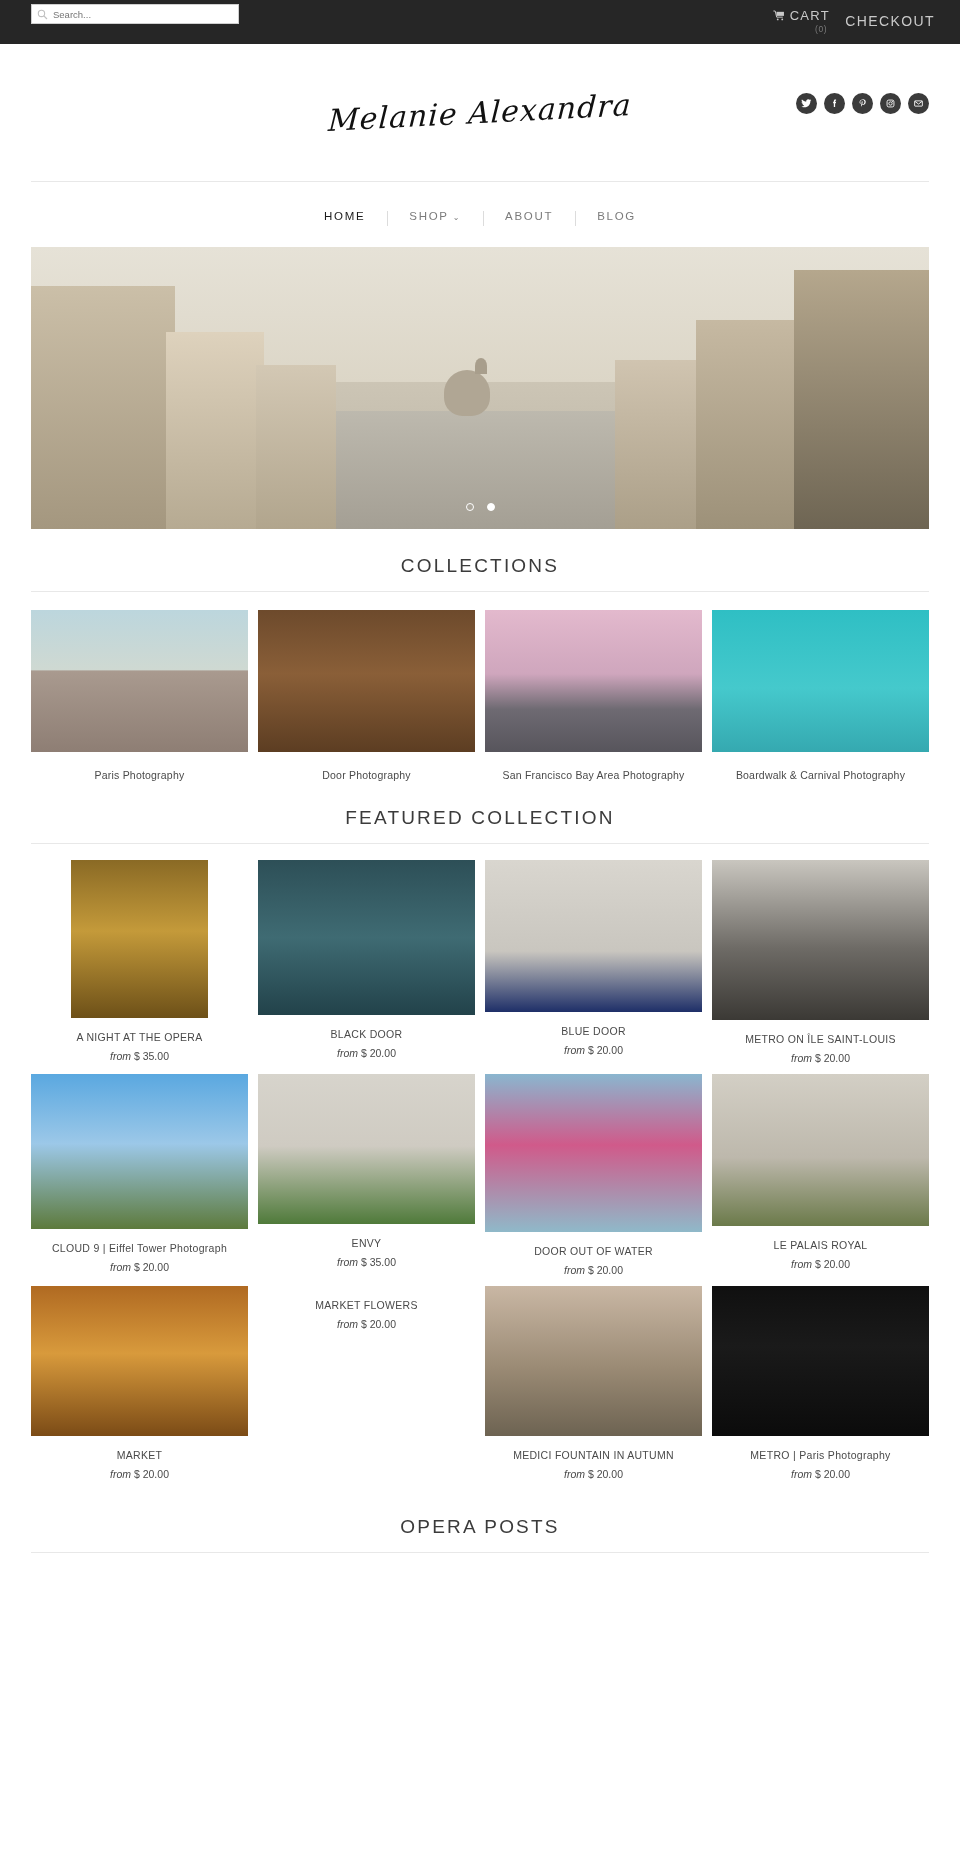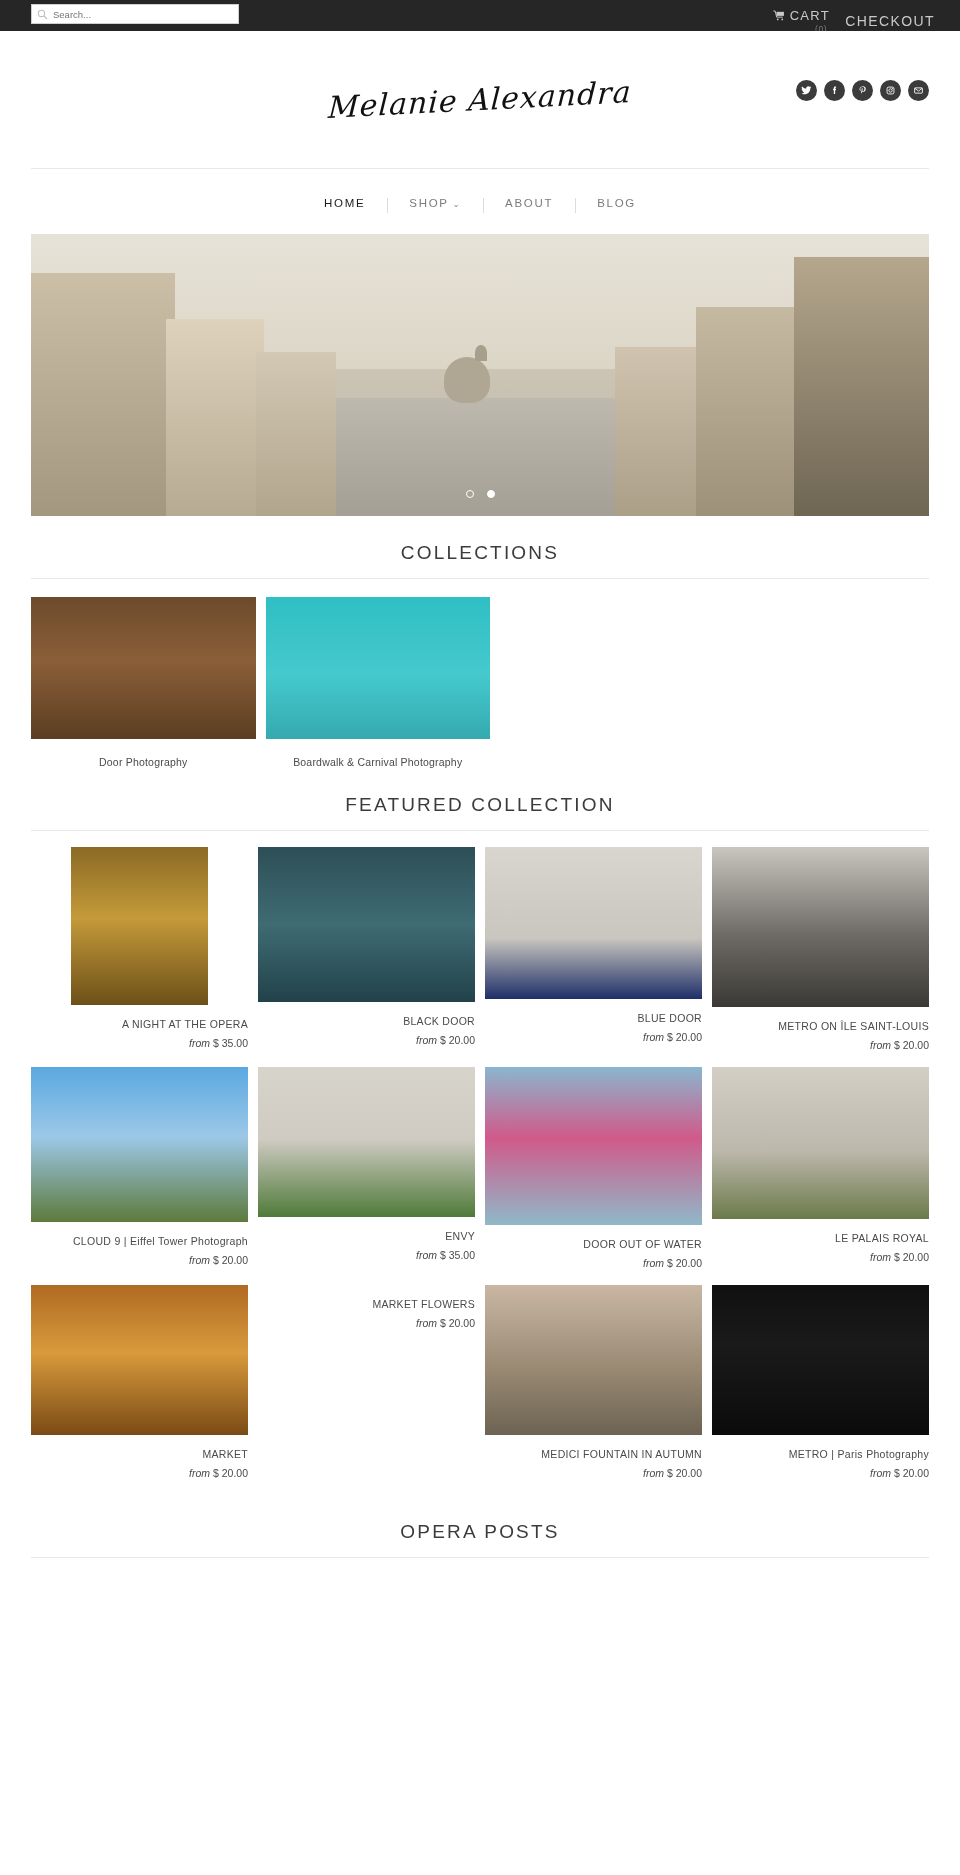--- a/index.html
+++ b/index.html
@@ -6,21 +6,21 @@
   html, body {
     width: 960px;
     background: #ffffff;
     font-family: "Liberation Sans", sans-serif;
     color: #3d3d3d;
   }
   body { width: 960px; height: 1875px; overflow: hidden; position: relative; }
 
   
   .topbar {
-    height: 31px;
+    height: 44px;
     background: #262626;
     position: relative;
     display: flex;
     align-items: center;
     padding-left: 32px;
   }
   .search-wrap {
     position: absolute;
     left: 31px; top: 4px;
     width: 208px; height: 20px;
@@ -168,21 +168,21 @@
     padding-top: 17px; letter-spacing: .2px;
   }
 
   
   .grid {
     display: grid;
     grid-template-columns: repeat(4, 1fr);
     gap: 0px 10px;
     margin: 16px 31px 0;
   }
-  .prod { text-align: right; padding-bottom: 16px; }
+  .prod { text-align: center; padding-bottom: 10px; }
   .prod-img { width: 100%; display:block; }
   .prod-title {
     font-size: 10.5px; color: #4a4a4a; letter-spacing: .3px;
     padding-top: 13px;
   }
   .prod-price {
     font-size: 10.5px; color: #4a4a4a; padding-top: 7px;
   }
   .prod-price i { font-style: italic; }
 
@@ -282,22 +282,30 @@
   <div class="hero-dots" id="hero-dots">
       <span class="dot"></span>
       <span class="dot on"></span>
     </div>
 </div>
 
 <h2 class="section-title">COLLECTIONS</h2>
 <div class="rule"></div>
 <div class="collections" id="collections">
     <div class="coll">
+      <div class="coll-img" style="background: linear-gradient(rgb(188, 214, 221) 0%, rgb(207, 217, 210) 42%, rgb(169, 154, 143) 43%, rgb(142, 126, 116) 100%);"></div>
+      <div class="coll-cap">Paris Photography</div>
+    </div>
+    <div class="coll">
       <div class="coll-img" style="background: linear-gradient(rgb(109, 74, 44) 0%, rgb(138, 95, 56) 45%, rgb(92, 61, 34) 100%);"></div>
       <div class="coll-cap">Door Photography</div>
+    </div>
+    <div class="coll">
+      <div class="coll-img" style="background: linear-gradient(rgb(227, 185, 205) 0%, rgb(207, 166, 189) 45%, rgb(110, 106, 114) 70%, rgb(87, 85, 92) 100%);"></div>
+      <div class="coll-cap">San Francisco Bay Area Photography</div>
     </div>
     <div class="coll">
       <div class="coll-img" style="background: linear-gradient(rgb(47, 191, 196) 0%, rgb(69, 201, 204) 55%, rgb(53, 169, 176) 100%);"></div>
       <div class="coll-cap">Boardwalk &amp; Carnival Photography</div>
     </div>
   </div>
 
 <h2 class="section-title">FEATURED COLLECTION</h2>
 <div class="rule"></div>
 <div class="grid" id="grid">

